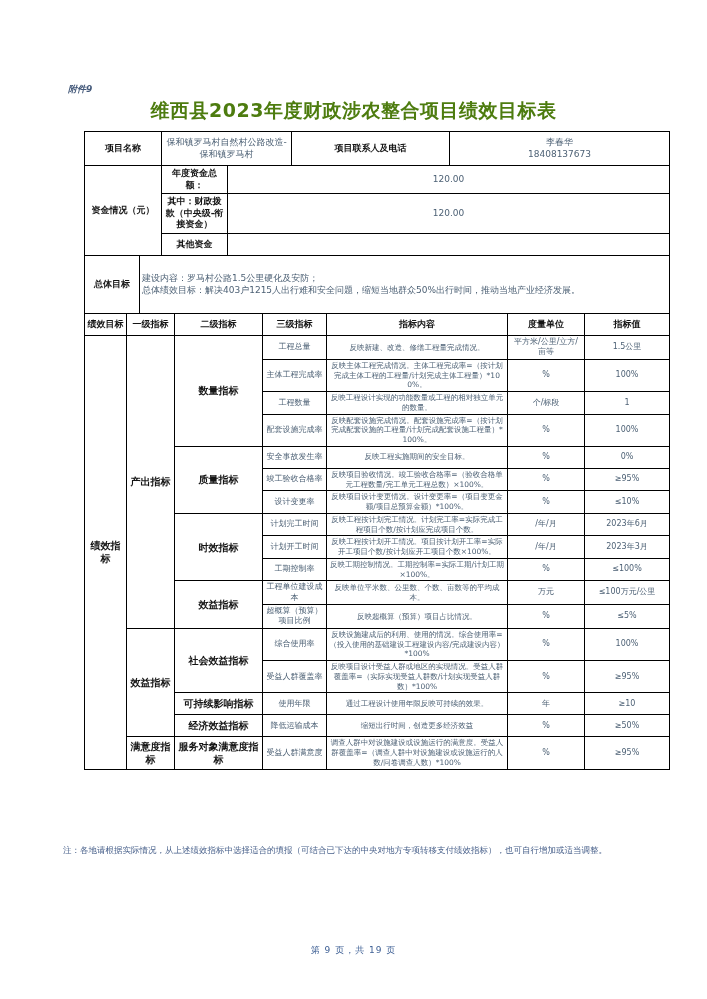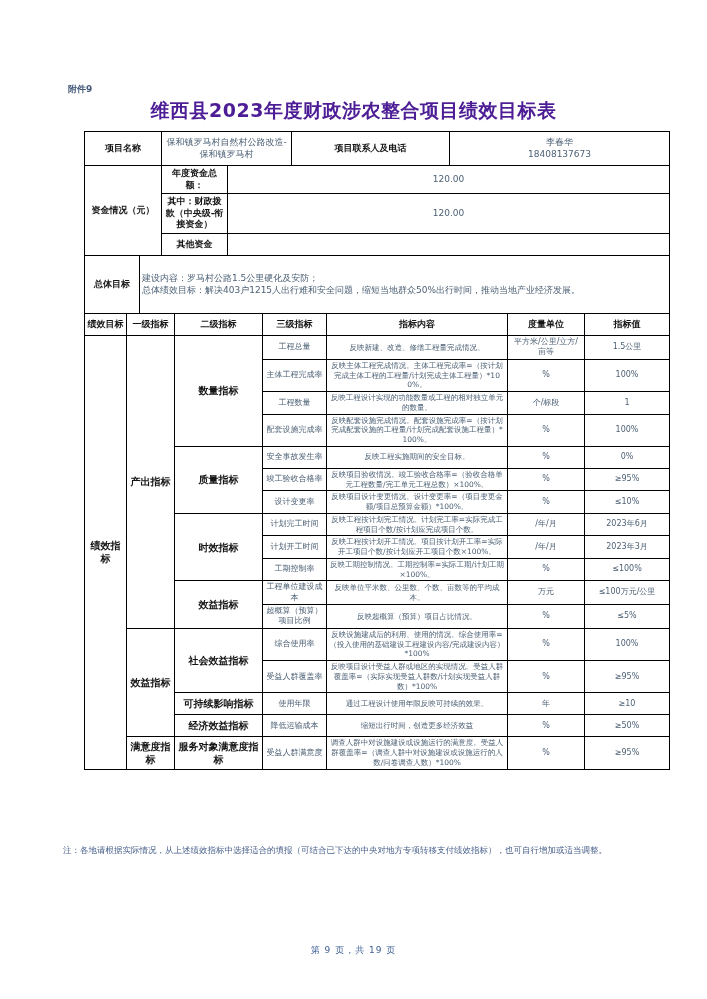--- a/index.html
+++ b/index.html
@@ -3,25 +3,25 @@
 <meta charset="utf-8">
 <style>
   * { margin:0; padding:0; box-sizing:border-box; }
   html,body { background:#fff; }
   body {
     width:707px; height:999px; position:relative; overflow:hidden;
     font-family:"DejaVu Sans","Liberation Sans",sans-serif;
   }
   .attachment {
     position:absolute; left:68px; top:83px;
-    font-size:9px; font-weight:bold; color:#44597a;
+    font-size:9px; font-weight:bold; color:#44597a;font-style:italic;
   }
   .title {
     position:absolute; top:98px; left:0; width:707px; text-align:center;
-    font-size:19px; font-weight:bold; color:#4c1d95; letter-spacing:0.5px;
+    font-size:19px; font-weight:bold; color:#4d7c0f; letter-spacing:0.5px;
   }
   .tables { position:absolute; left:63px; top:131px; width:585px;padding-left:21px; }
   table { border-collapse:collapse; table-layout:fixed; width:585px; margin-top:-1px; }
   .tables table:first-child { margin-top:0; }
   td,th {
     border:1px solid #000; text-align:center; vertical-align:middle;
     padding:1px 2px; line-height:1.3; word-break:break-all; overflow:hidden;
   }
   .lbl { font-weight:bold; color:#151515; font-size:9px; }
   .val { color:#4d6175; font-weight:normal; font-size:9px; }

